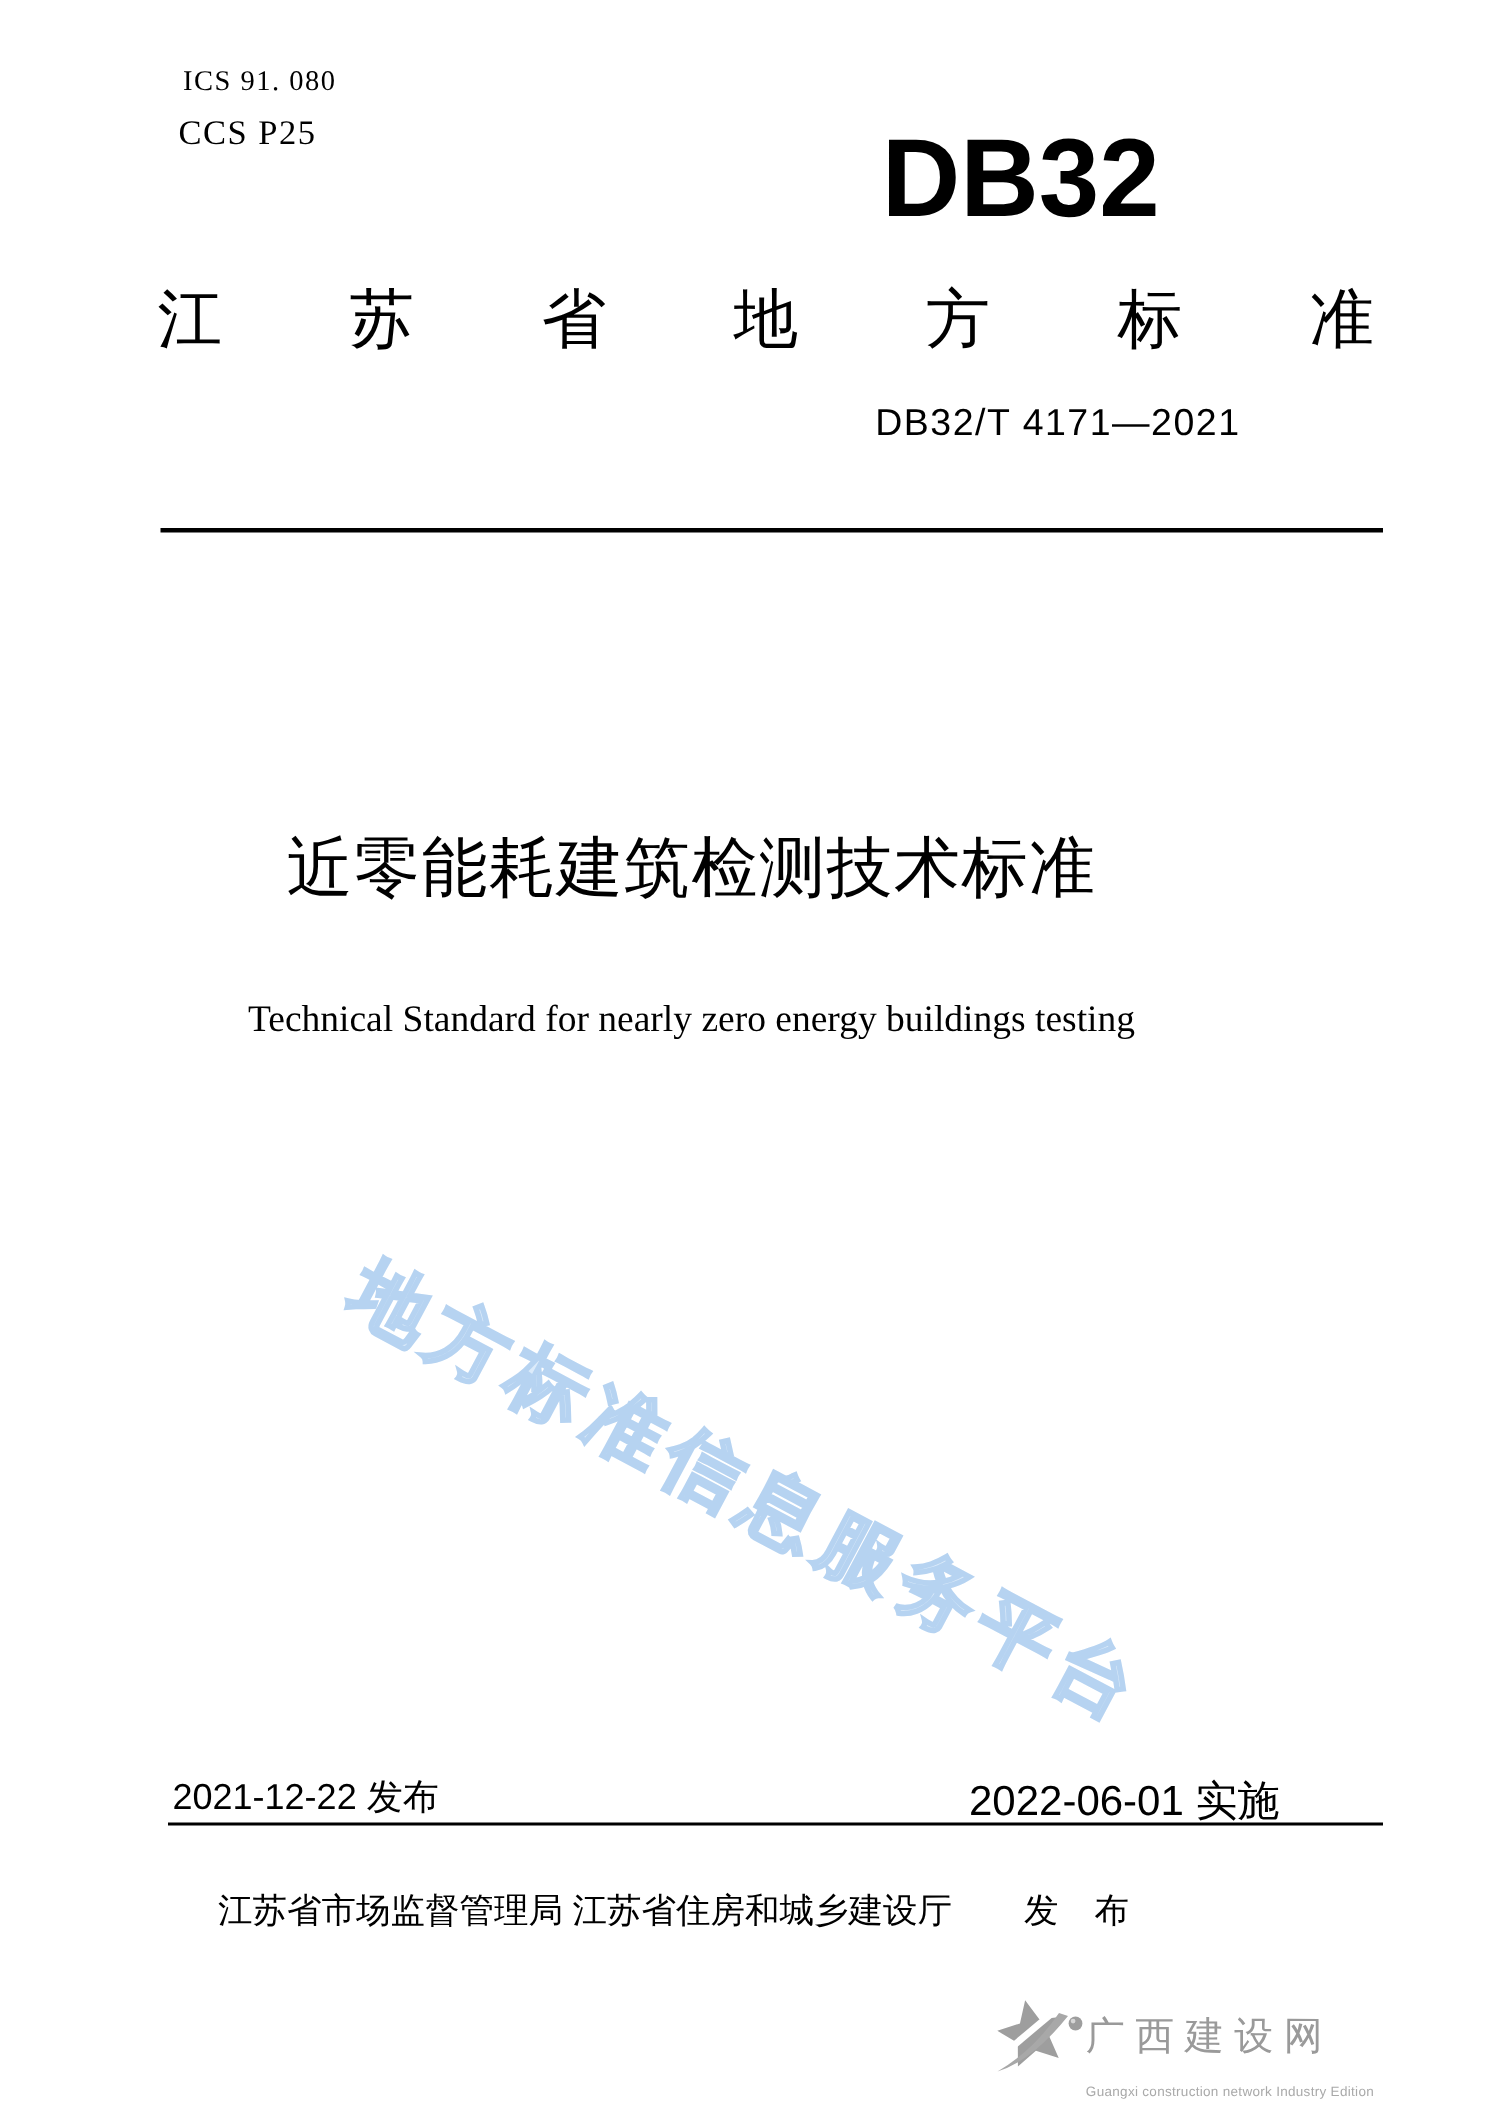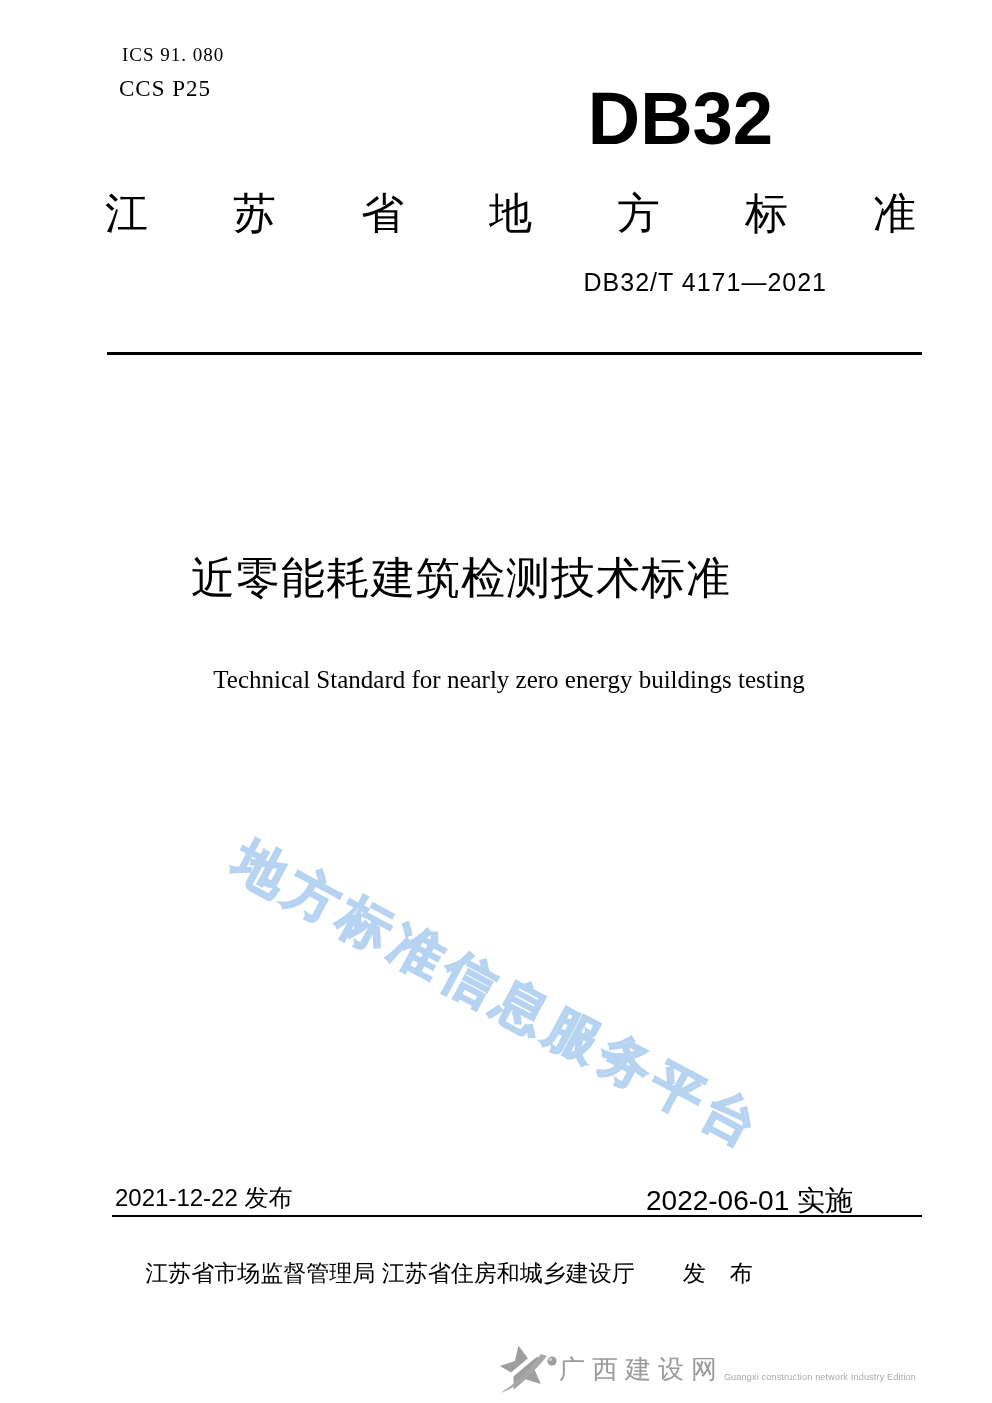--- a/index.html
+++ b/index.html
@@ -44,21 +44,20 @@
   .title-zh{
     position:absolute;left:0;top:538px;width:100%;
     text-align:center;
     font-size:44px;font-weight:400;letter-spacing:1px;margin-top:11px;
   }
   .title-en{
     position:absolute;left:0;top:666px;width:100%;
     text-align:center;
     font-family:"Liberation Serif",serif;
     font-size:25px;
-    padding-left:48px;
   }
   .watermark{
     position:absolute;left:254px;top:826px;
     transform:rotate(28deg);transform-origin:0 0;
     font-size:52px;font-weight:700;letter-spacing:7px;
     white-space:nowrap;
     color:#dcebfa;
     -webkit-text-stroke:2px #b6d3f1;
     pointer-events:none;
   }
@@ -79,21 +78,21 @@
     text-align:center;font-size:23px;font-weight:500;
     white-space:nowrap;
   }
   .publisher-row .gap{display:inline-block;width:48px;}
   .pub-label{letter-spacing:24px;}
   .site-logo{
     position:absolute;right:6px;bottom:4px;
     display:flex;align-items:flex-start;
   }
   .logo-star{width:62px;height:58px;flex:0 0 auto;}
-  .logo-text{display:flex;flex-direction:row;justify-content:flex-start;padding-top:14px;}
+  .logo-text{display:flex;flex-direction:column;justify-content:flex-start;padding-top:14px;}
   .logo-zh{
     font-size:26px;color:#9a9a9a;letter-spacing:7px;
     font-weight:500;line-height:1.1;white-space:nowrap;
   }
   .logo-en{
     font-size:9px;color:#a9a9a9;margin-top:17px;
     letter-spacing:0.2px;white-space:nowrap;
   }
 </style>
 </head>

